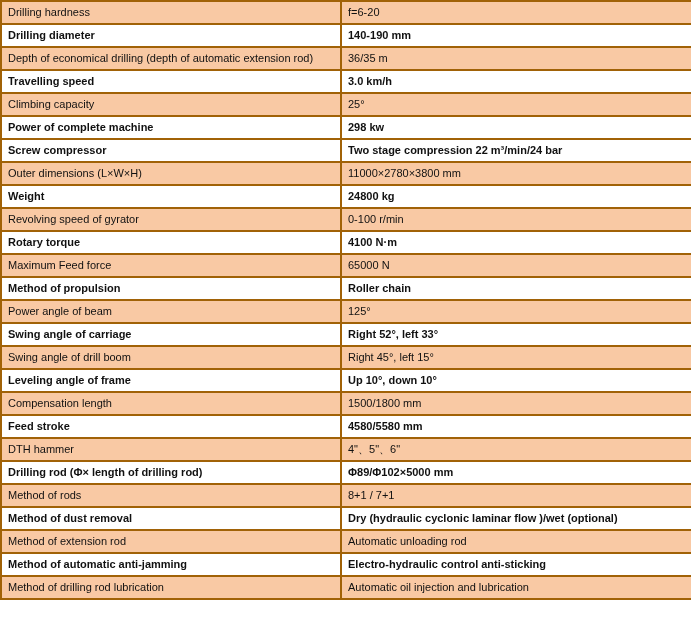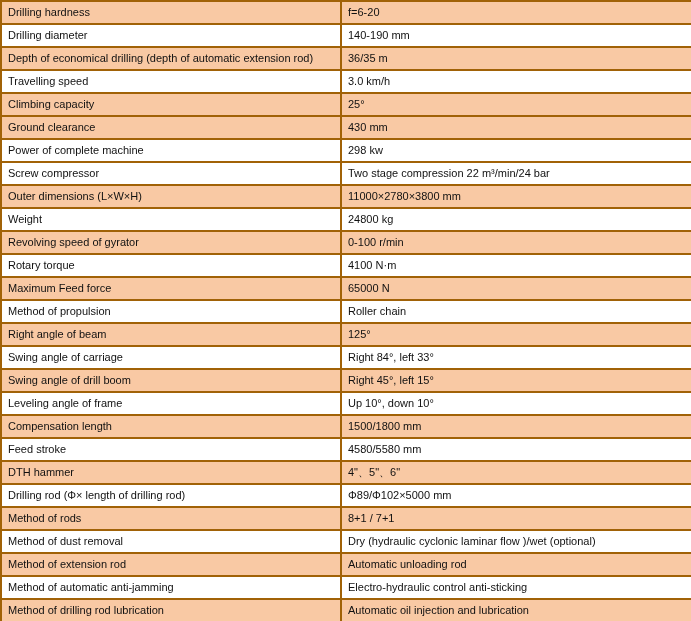--- a/index.html
+++ b/index.html
@@ -31,20 +31,21 @@
     vertical-align: middle;
     white-space: nowrap;
     overflow: hidden;
     text-overflow: clip;
   }
   tr.row-alt td {
     background: #f9c9a4;
   }
   tr.row-plain td {
     background: #ffffff;
+    font-weight: bold;
   }
   td.label-cell {
     color: #111111;
   }
   td.value-cell {
     color: #111111;
   }
 </style>
 </head>
 <body>
@@ -68,24 +69,20 @@
         <td class="value-cell">36/35 m</td>
       </tr>
       <tr class="row-plain">
         <td class="label-cell">Travelling speed</td>
         <td class="value-cell">3.0 km/h</td>
       </tr>
       <tr class="row-alt">
         <td class="label-cell">Climbing capacity</td>
         <td class="value-cell">25°</td>
       </tr>
-      <tr class="row-alt">
-        <td class="label-cell">Ground clearance</td>
-        <td class="value-cell">430 mm</td>
-      </tr>
       <tr class="row-plain">
         <td class="label-cell">Power of complete machine</td>
         <td class="value-cell">298 kw</td>
       </tr>
       <tr class="row-plain">
         <td class="label-cell">Screw compressor</td>
         <td class="value-cell">Two stage compression 22 m³/min/24 bar</td>
       </tr>
       <tr class="row-alt">
         <td class="label-cell">Outer dimensions (L×W×H)</td>
@@ -105,26 +102,26 @@
       </tr>
       <tr class="row-alt">
         <td class="label-cell">Maximum Feed force</td>
         <td class="value-cell">65000 N</td>
       </tr>
       <tr class="row-plain">
         <td class="label-cell">Method of propulsion</td>
         <td class="value-cell">Roller chain</td>
       </tr>
       <tr class="row-alt">
-        <td class="label-cell">Right angle of beam</td>
+        <td class="label-cell">Power angle of beam</td>
         <td class="value-cell">125°</td>
       </tr>
       <tr class="row-plain">
         <td class="label-cell">Swing angle of carriage</td>
-        <td class="value-cell">Right 84°, left 33°</td>
+        <td class="value-cell">Right 52°, left 33°</td>
       </tr>
       <tr class="row-alt">
         <td class="label-cell">Swing angle of drill boom</td>
         <td class="value-cell">Right 45°, left 15°</td>
       </tr>
       <tr class="row-plain">
         <td class="label-cell">Leveling angle of frame</td>
         <td class="value-cell">Up 10°, down 10°</td>
       </tr>
       <tr class="row-alt">

